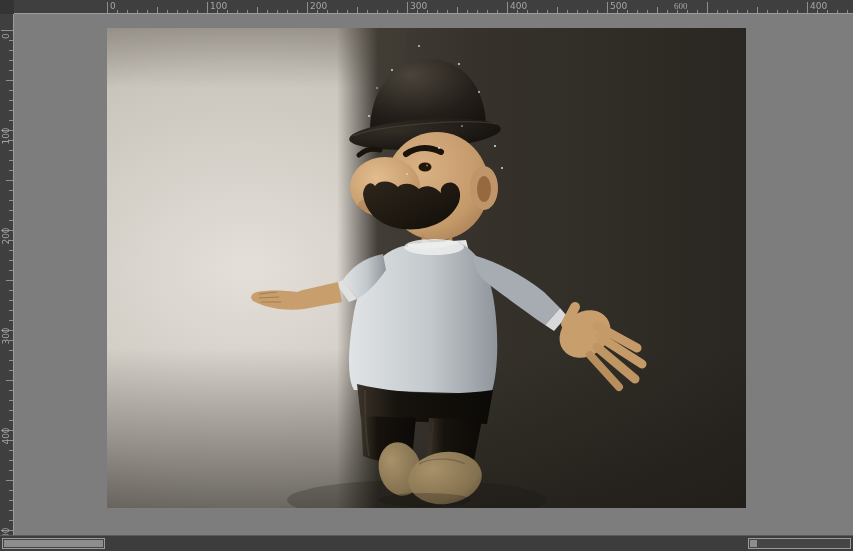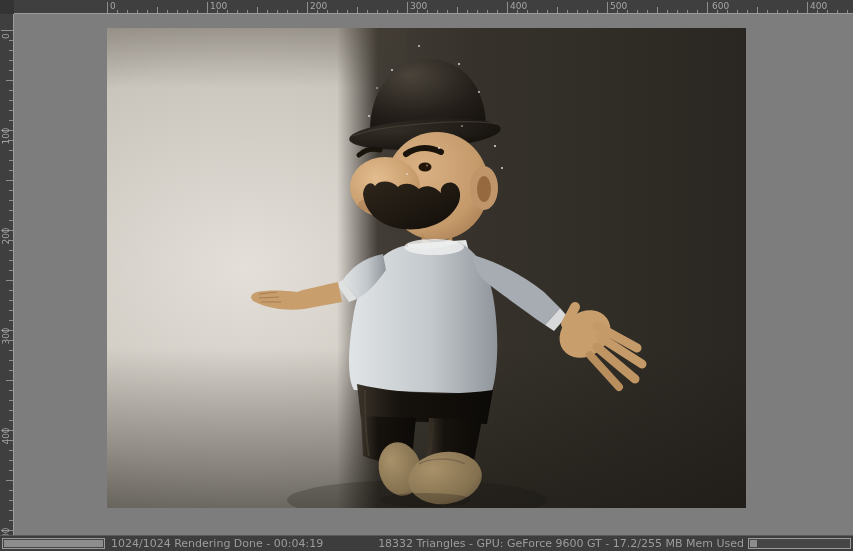--- a/index.html
+++ b/index.html
@@ -301,21 +301,21 @@
       <div class="htick" style="left: 617px;"></div>
       <div class="htick" style="left: 627px;"></div>
       <div class="htick" style="left: 637px;"></div>
       <div class="htick" style="left: 647px;"></div>
       <div class="htick mid" style="left: 657px;"></div>
       <div class="htick" style="left: 667px;"></div>
       <div class="htick" style="left: 677px;"></div>
       <div class="htick" style="left: 687px;"></div>
       <div class="htick" style="left: 697px;"></div>
       <div class="htick major" style="left: 707px;"></div>
-      <span class="hlabel" style="left: 712px;">600</span>
+      <span class="hlabel" style="left: 674px; font-family: Liberation Serif, serif;">600</span>
       <div class="htick" style="left: 717px;"></div>
       <div class="htick" style="left: 727px;"></div>
       <div class="htick" style="left: 737px;"></div>
       <div class="htick" style="left: 747px;"></div>
       <div class="htick mid" style="left: 757px;"></div>
       <div class="htick" style="left: 767px;"></div>
       <div class="htick" style="left: 777px;"></div>
       <div class="htick" style="left: 787px;"></div>
       <div class="htick" style="left: 797px;"></div>
       <div class="htick major" style="left: 807px;"></div>
@@ -383,20 +383,18 @@
       <div class="vtick" style="top: 506px;"></div>
       <div class="vtick major" style="top: 516px;"></div>
       <span class="vlabel" style="top: 516px;">500</span>
     </div>
   <div id="ruler-corner"></div>
 
   <div id="statusbar">
     <div class="pbar" id="pbar-render">
       <div class="fill" id="pbar-render-fill" style="width: 100%;"></div>
     </div>
-    <span id="status-left-text">1024/1024 Rendering Done - 00:04:19</span>
     <span id="status-spacer"></span>
-    <span id="status-right-text">18332 Triangles - GPU: GeForce 9600 GT - 17.2/255 MB Mem Used</span>
     <div class="pbar" id="pbar-gpu">
       <div class="fill" id="pbar-gpu-fill" style="width: 7%;"></div>
     </div>
   </div>
 </div>
 
 </body></html>

